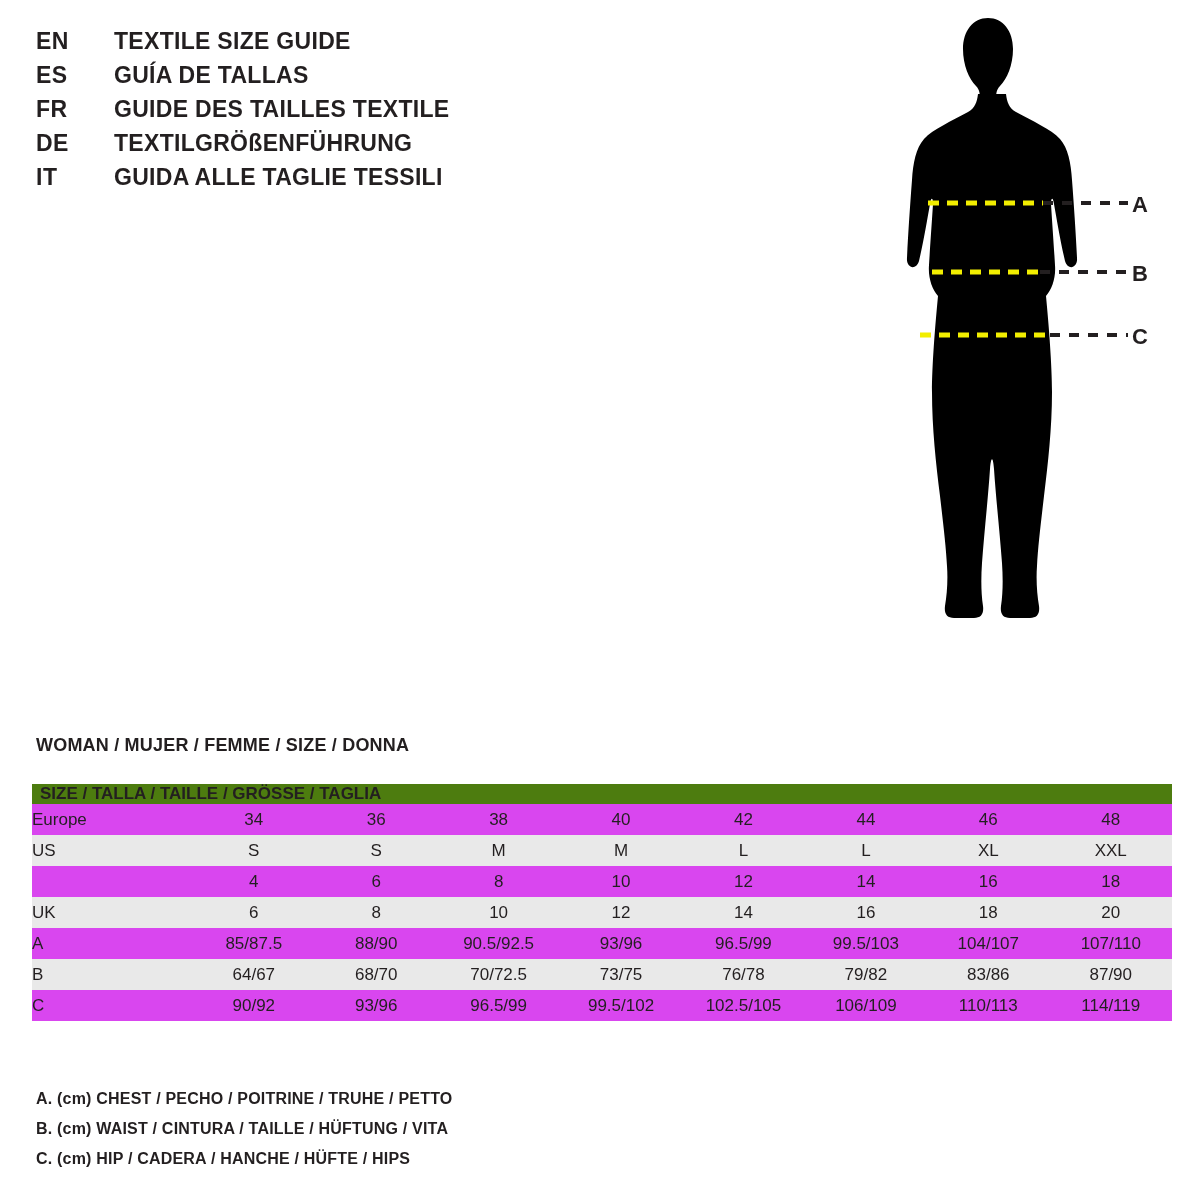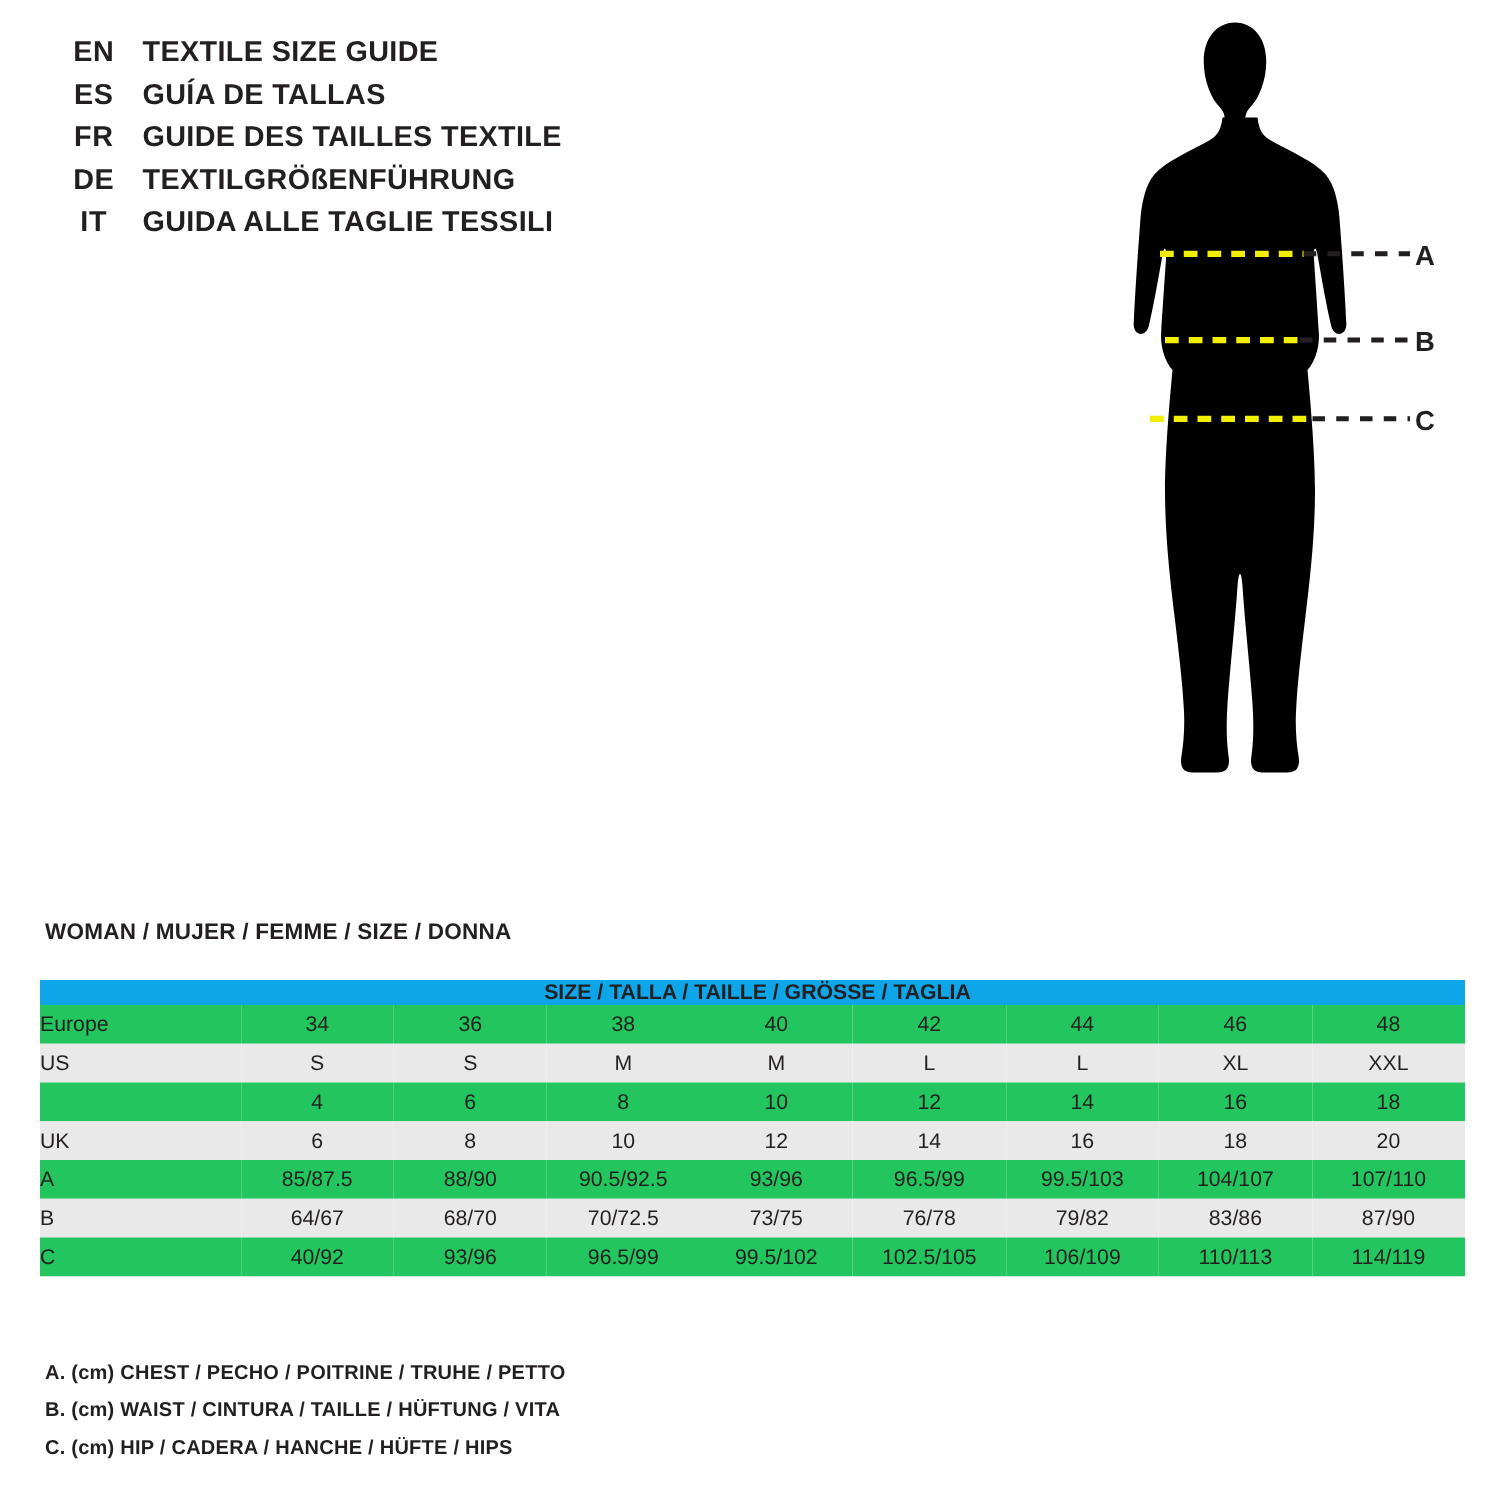--- a/index.html
+++ b/index.html
@@ -27,21 +27,20 @@
     display: flex;
     align-items: baseline;
     height: 34px;
   }
   .title-lang {
     width: 78px;
     font-size: 23px;
     font-weight: bold;
     letter-spacing: 0.5px;
     color: #231f20;
-    text-align: center;
   }
   .title-text {
     font-size: 23px;
     font-weight: bold;
     letter-spacing: 0.3px;
     color: #231f20;
     white-space: nowrap;
   }
 
   
@@ -81,29 +80,29 @@
     border-collapse: collapse;
     font-size: 17px;
   }
   #size-table td {
     padding: 0;
     height: 31px;
     vertical-align: middle;
     color: #231f20;
   }
   #size-table tr.head td {
-    background: #0ea5e9;
+    background: #4d7c0f;
     font-weight: bold;
     font-size: 17px;
-    text-align: center;
+    text-align: left;
     padding-left: 8px;
     height: 18px;
   }
   #size-table tr.row-shaded td { background: #e9e9e9; }
-  #size-table tr.row-plain td { background: #22c55e; }
+  #size-table tr.row-plain td { background: #d946ef; }
   td.label-cell {
     text-align: left;
     padding-left: 8px;
     width: 160px;
     white-space: nowrap;
   }
   td.val-cell {
     text-align: center;
     width: 122px;
     white-space: nowrap;
@@ -287,21 +286,21 @@
       <td class="val-cell">70/72.5</td>
       <td class="val-cell">73/75</td>
       <td class="val-cell">76/78</td>
       <td class="val-cell">79/82</td>
       <td class="val-cell">83/86</td>
       <td class="val-cell">87/90</td>
     </tr>
 
     <tr class="row-plain">
       <td class="label-cell">C</td>
-      <td class="val-cell">40/92</td>
+      <td class="val-cell">90/92</td>
       <td class="val-cell">93/96</td>
       <td class="val-cell">96.5/99</td>
       <td class="val-cell">99.5/102</td>
       <td class="val-cell">102.5/105</td>
       <td class="val-cell">106/109</td>
       <td class="val-cell">110/113</td>
       <td class="val-cell">114/119</td>
     </tr>
   </tbody>
 </table>

